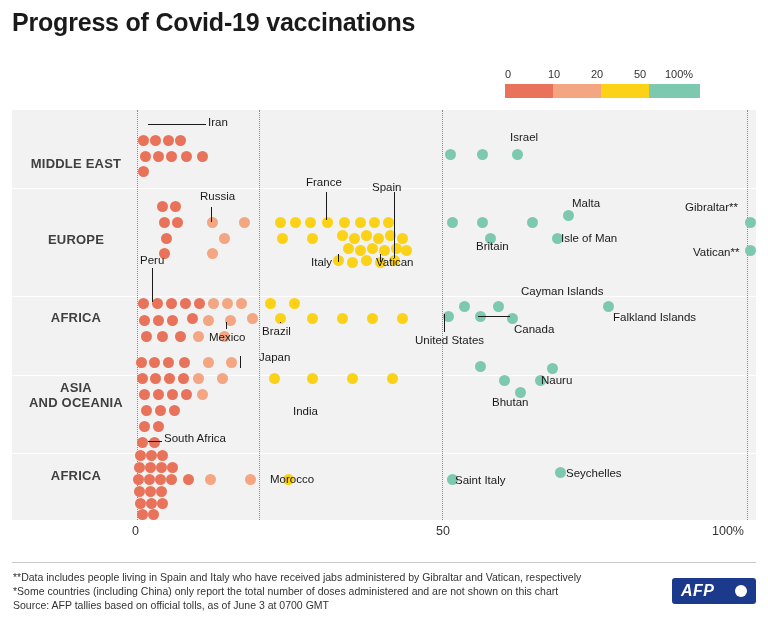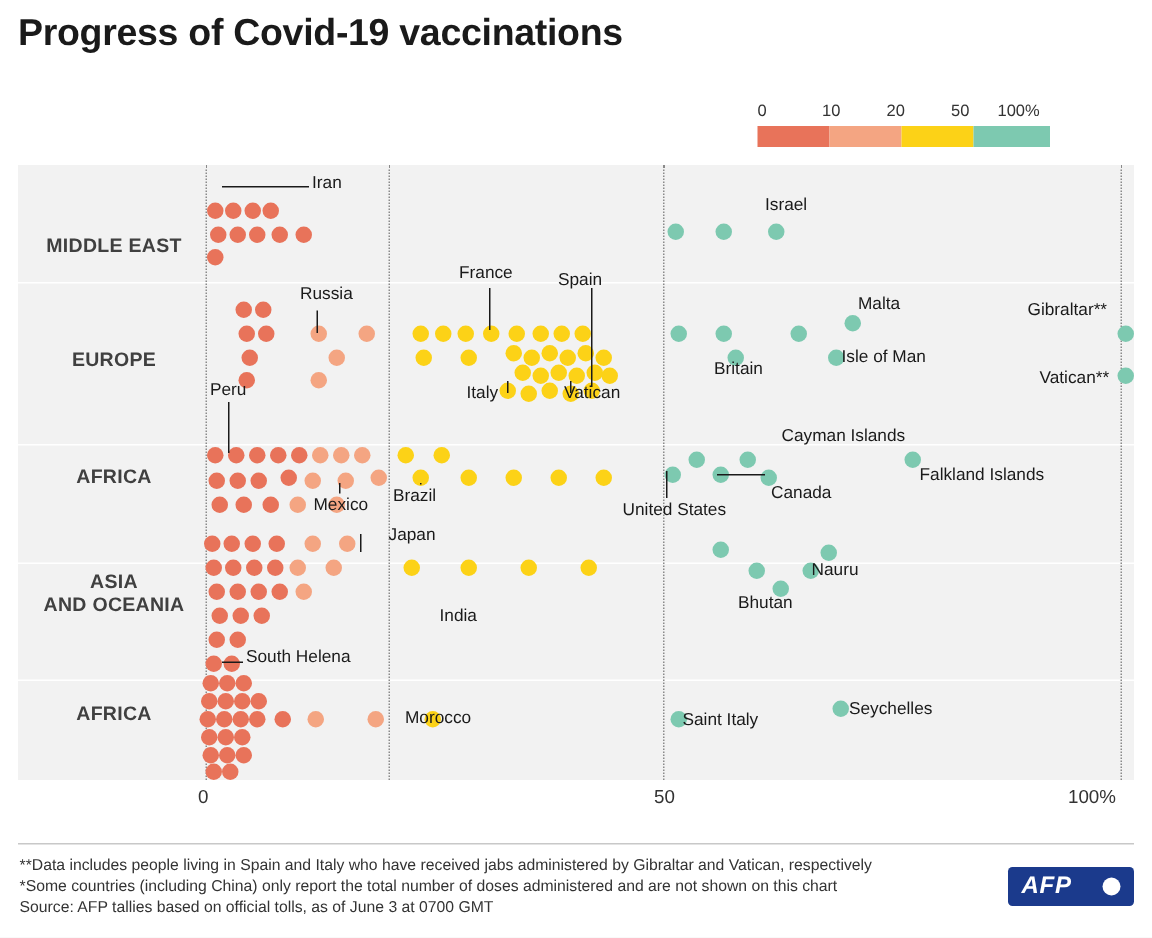--- a/index.html
+++ b/index.html
@@ -421,21 +421,21 @@
   <div class="leader" style="left:240px; top:356px; width:1px; height:12px;"></div>
   <div class="callout" style="left:259px; top:351px;">Japan</div>
 
   <div class="leader" style="left:178px; top:416px; width:1px; height:0px;"></div>
   <div class="callout" style="left:293px; top:405px;">India</div>
 
   <div class="callout" style="left:541px; top:374px;">Nauru</div>
   <div class="callout" style="left:492px; top:396px;">Bhutan</div>
 
   <div class="leader" style="left:148px; top:441px; width:14px; height:1px;"></div>
-  <div class="callout" style="left:164px; top:432px;">South Helena</div>
+  <div class="callout" style="left:164px; top:432px;">South Africa</div>
 
   <div class="leader" style="left:288px; top:481px; width:1px; height:0px;"></div>
   <div class="callout" style="left:270px; top:473px;">Morocco</div>
 
   <div class="callout" style="left:455px; top:474px;">Saint Italy</div>
   <div class="callout" style="left:566px; top:467px;">Seychelles</div>
 
   <div class="axis-label" style="left:132px;">0</div>
   <div class="axis-label" style="left:436px;">50</div>
   <div class="axis-label" style="left:712px;">100%</div>

